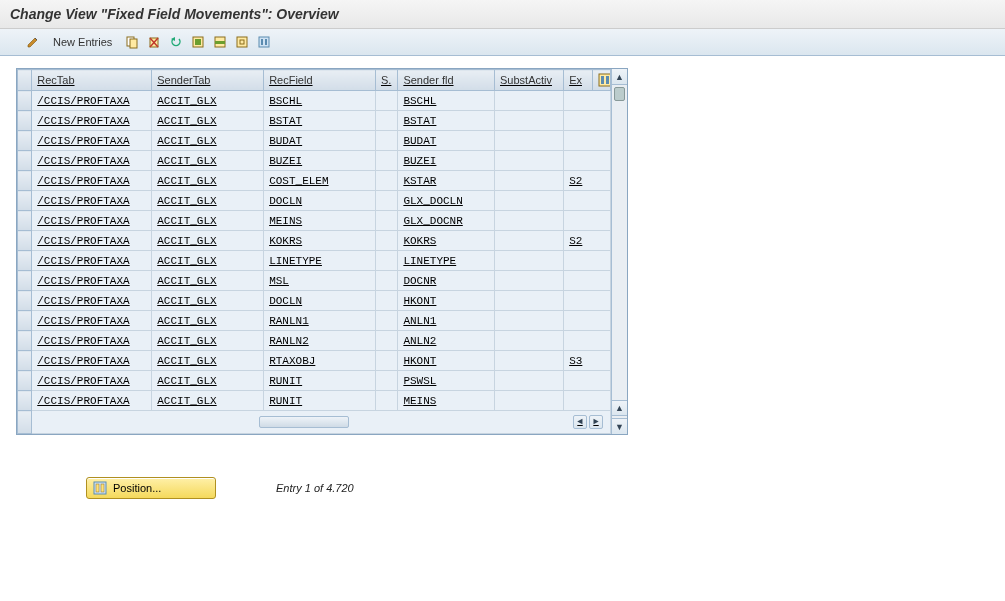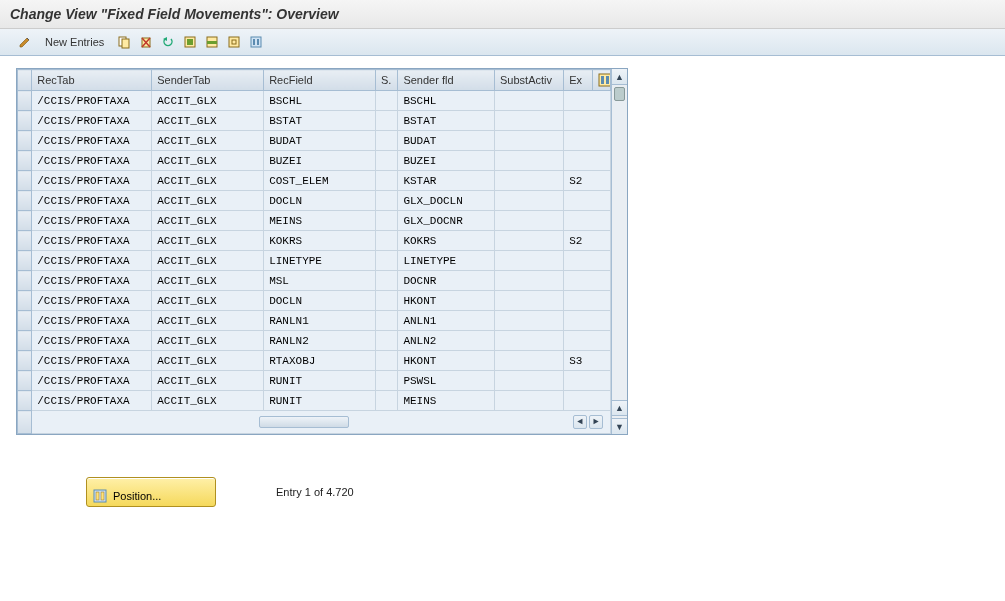--- a/index.html
+++ b/index.html
@@ -20,21 +20,21 @@
   }
   .title-text {
     font-weight: bold;
     font-style: italic;
     font-size: 14px;
     color: #333;
   }
   .toolbar {
     background: linear-gradient(to bottom, #eef3f8, #dbe6ef);
     border-bottom: 1px solid #a6bdd3;
-    padding: 4px 16px;
+    padding: 4px 24px;
     display: flex;
     align-items: center;
     gap: 4px;
     position: relative;
   }
   .toolbar .tb-icon {
     width: 18px;
     height: 18px;
     display: inline-flex;
     align-items: center;
@@ -141,21 +141,21 @@
   }
   .vscroll .thumb {
     position: absolute;
     top: 18px; left: 2px; right: 2px;
     height: 14px;
     background: #bcc;
     border: 1px solid #899;
     border-radius: 2px;
   }
   .grid-flex { display: flex; }
-  .grid-body { flex: 1; }
+  .grid-body { flex: 1; text-decoration: underline; }
   .hscroll-row td {
     background: #e9eef3;
     padding: 0;
     height: 16px;
   }
   .hscroll-track {
     display: flex;
     align-items: center;
     justify-content: flex-end;
     height: 16px;
@@ -187,36 +187,37 @@
     margin-top: 42px;
     display: flex;
     align-items: center;
     gap: 60px;
     padding-left: 70px;
   }
   .position-btn {
     background: linear-gradient(to bottom, #fff0a8, #f5d95c);
     border: 1px solid #b09020;
     border-radius: 3px;
-    padding: 11px 22px 3px 6px;
+    padding: 3px 22px 3px 6px;
     font-size: 11px;
     display: inline-flex;
     align-items: center;
     gap: 6px;
     cursor: pointer;
     min-width: 130px;
     box-shadow: 0 1px 0 #fff inset;
   }
   .position-btn .pos-icon {
     width: 14px; height: 14px;
     display: inline-flex; align-items: center; justify-content: center;
   }
   .entry-text {
     font-size: 11px;
     color: #222;
+    font-style: italic;
   }
   .tri { font-size: 9px; color: #345; }
   .cfg-svg { vertical-align: middle; }
 </style>
 </head>
 <body>
 
 <div class="title-bar">
   <span class="title-text">Change View "Fixed Field Movements": Overview</span>
 </div>

